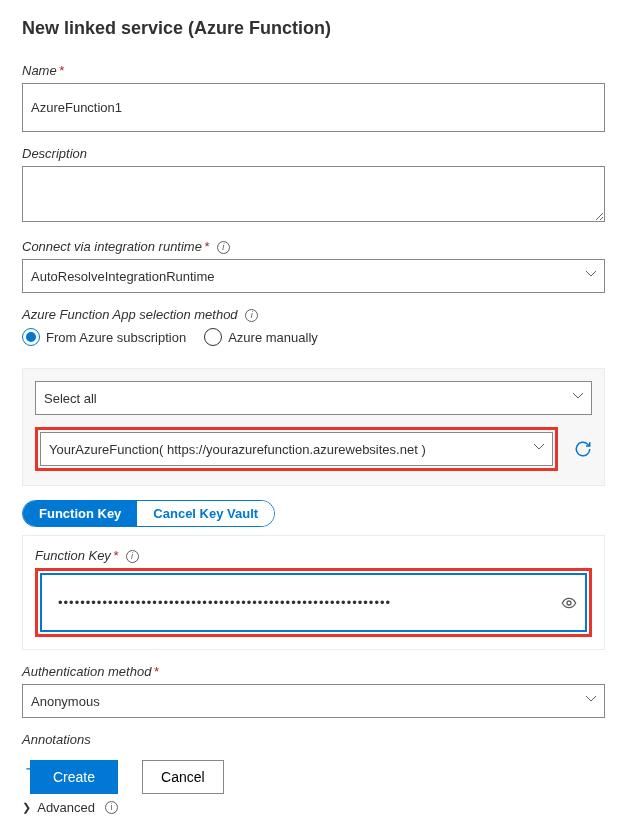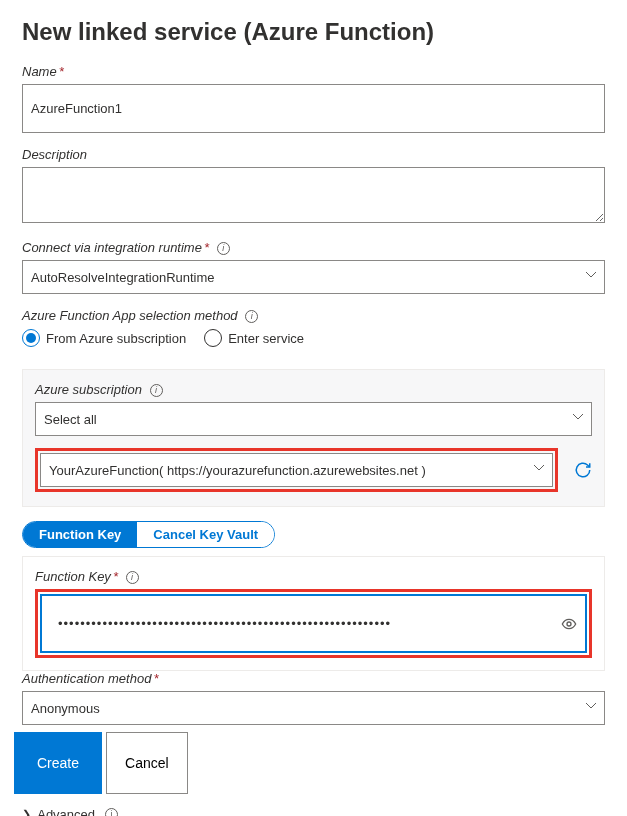--- a/index.html
+++ b/index.html
@@ -5,21 +5,21 @@
   * { box-sizing: border-box; margin: 0; padding: 0; }
   body {
     font-family: "Segoe UI", -apple-system, sans-serif;
     font-size: 13px;
     color: #323130;
     width: 627px;
     height: 816px;
     padding: 18px 22px;
     position: relative;
   }
-  h1 { font-size: 24px; font-weight: 600; margin-bottom: 18px; }
+  h1 { font-size: 18px; font-weight: 600; margin-bottom: 24px; }
   .field { margin-bottom: 14px; }
   .label { display: block; margin-bottom: 5px; font-size: 13px; font-style: italic; }
   .req { color: #a4262c; margin-left: 2px; }
   input[type=text], textarea, .select {
     width: 100%;
     border: 1px solid #8a8886;
     padding: 16px 8px;
     font-family: inherit;
     font-size: 13px;
     background: #fff;
@@ -75,23 +75,23 @@
     display:flex; align-items:center; gap: 6px;
     border: 2px solid #0078d4; background:#fff; padding: 4px 8px;
   }
   .pw-wrap input { border: none; outline: none; flex:1; font-size:13px; letter-spacing:1px; }
   .eye { width:16px; height:16px; cursor:pointer; }
   .add-new { display:flex; align-items:center; gap:8px; color:#0078d4; cursor:pointer; padding:4px 0;}
   .plus { font-size:18px; font-weight:300; }
   .adv-row { display:flex; align-items:center; gap:6px; cursor:pointer; margin-top:16px; }
   .adv-row .caret { font-size:11px; }
   .footer {
-    position:absolute; left:14px; bottom:22px; display:flex; gap:4px;
-  }
-  .btn { padding: 22px 18px; font-size:14px; cursor:pointer; border:1px solid #8a8886; background:#fff; }
+    position:absolute; left:30px; bottom:22px; display:flex; gap:24px;
+  }
+  .btn { padding: 8px 18px; font-size:14px; cursor:pointer; border:1px solid #8a8886; background:#fff; }
   .btn.primary { background:#0078d4; border-color:#0078d4; color:#fff; padding:6px 22px; }
 </style>
 </head>
 <body>
 
 <h1>New linked service (Azure Function)</h1>
 
 <div class="field">
   <label class="label">
     <span>Name</span><span class="req">*</span>
@@ -124,31 +124,27 @@
     <span>Azure Function App selection method</span>
     <span class="info-icon">i</span>
   </label>
   <div class="radio-row">
     <div class="radio sel">
       <span class="dot"></span>
       <span>From Azure subscription</span>
     </div>
     <div class="radio">
       <span class="dot"></span>
-      <span>Enter service</span>
+      <span>Azure manually</span>
     </div>
   </div>
 </div>
 
 <div class="subbox">
   <div class="field">
-    <label class="label">
-      <span>Azure subscription</span>
-      <span class="info-icon">i</span>
-    </label>
     <div class="select">
       <span>Select all</span>
       <span class="chev">
         <svg viewBox="0 0 10 6">
             <path d="M0 0 L5 5 L10 0" stroke="#605e5c" fill="none"></path>
           </svg>
       </span>
     </div>
   </div>
 
@@ -190,21 +186,21 @@
       <span class="eye">
         <svg viewBox="0 0 24 24" fill="none" stroke="#605e5c" stroke-width="2">
           <circle cx="12" cy="12" r="3"></circle>
             <path d="M2 12s3.5-7 10-7 10 7 10 7-3.5 7-10 7S2 12 2 12z"></path>
         </svg>
       </span>
     </div>
   </div>
 </div>
 
-<div class="field" style="">
+<div class="field" style="margin-top:14px;">
   <label class="label">
     <span>Authentication method</span><span class="req">*</span>
   </label>
   <div class="select">
     <span>Anonymous</span>
     <span class="chev">
       <svg viewBox="0 0 10 6">
           <path d="M0 0 L5 5 L10 0" stroke="#605e5c" fill="none"></path>
         </svg>
     </span>

